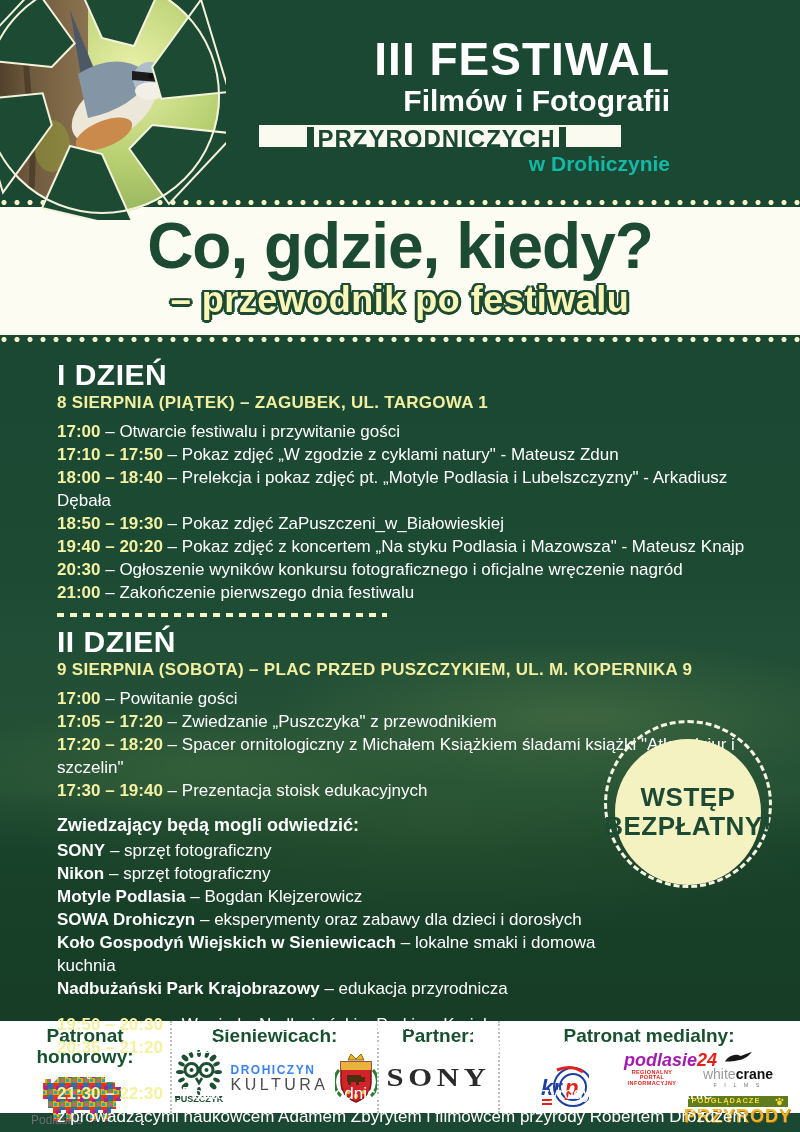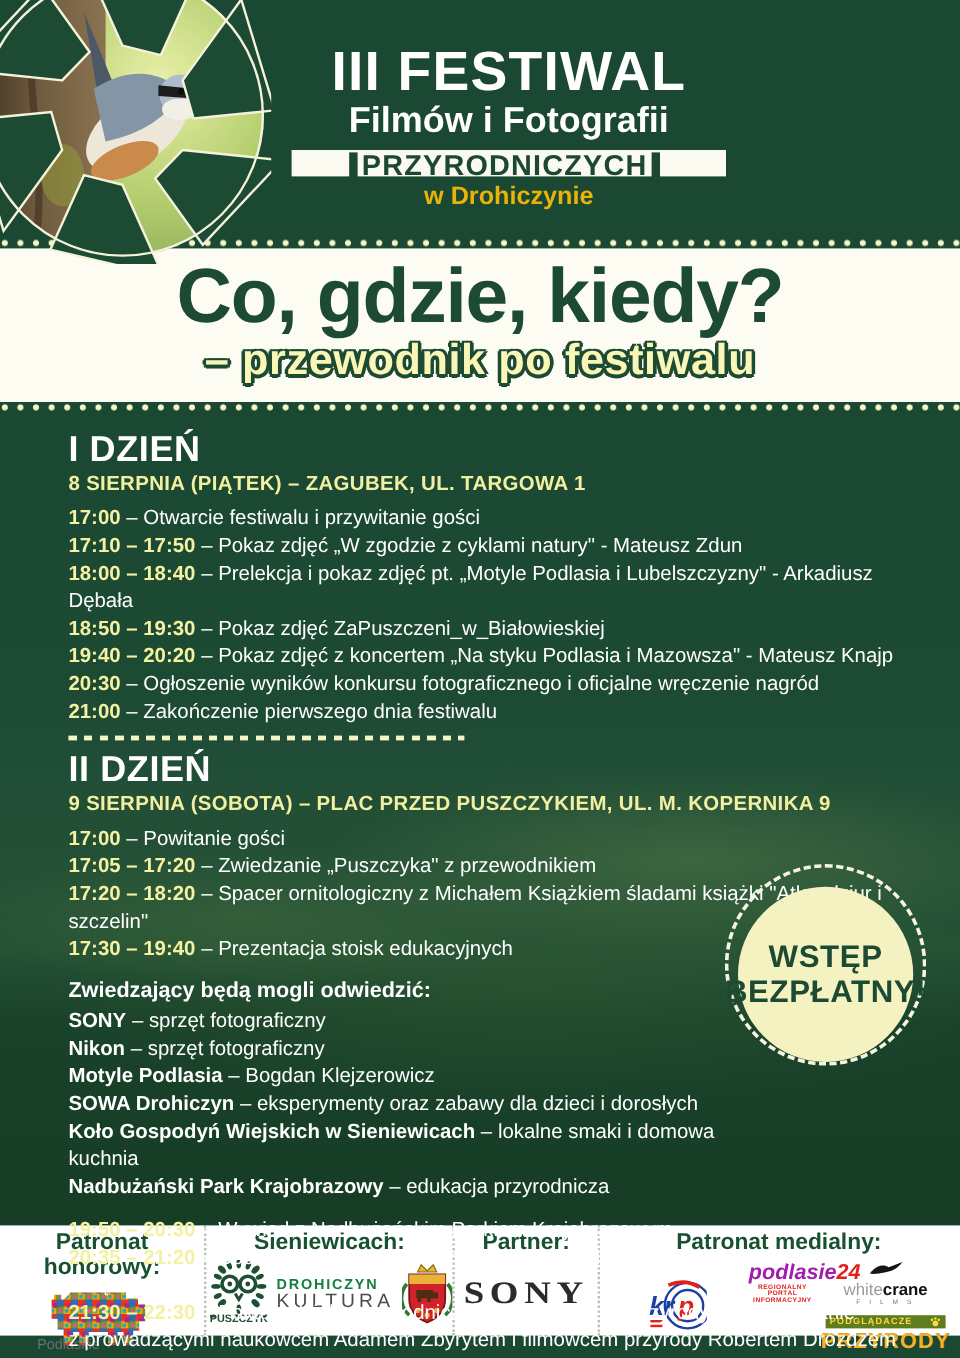--- a/index.html
+++ b/index.html
@@ -4,33 +4,33 @@
 <style>
   html,body{margin:0;padding:0;}
   .poster{
     position:relative;width:800px;height:1132px;overflow:hidden;
     background:#1b4832;font-family:"Liberation Sans",sans-serif;
     -webkit-font-smoothing:antialiased;
   }
   
   .header{position:relative;height:198px;}
   .aperture{position:absolute;left:-18px;top:-24px;width:244px;height:244px;}
-  .titles{position:absolute;left:194px;top:36px;width:460px;text-align:center;}
+  .titles{position:absolute;left:210px;top:36px;width:460px;text-align:right;}
   .t1{font-size:46px;font-weight:800;color:#ffffff;letter-spacing:1px;line-height:1;}
   .t2{font-size:30px;font-weight:700;color:#ffffff;margin-top:4px;line-height:1;}
   .filmstrip{position:relative;margin:9px auto 0;width:362px;height:22px;background:#fbfaf0;display:flex;flex-direction:column;}
   .film-perf{height:6px;margin:2px 5px 0;background:repeating-linear-gradient(90deg,#1b4832 0 6px,transparent 6px 12px);}
   .film-perf.bottom{margin:0 5px 2px;}
   .film-frames{flex:1;display:flex;align-items:stretch;}
   .film-frame{display:flex;align-items:center;justify-content:center;}
   .film-frame.left{width:48px;}
   .film-frame.right{width:55px;}
   .film-bar{width:7px;background:#1b4832;}
   .film-frame.mid{flex:1;color:#1b4832;font-weight:800;font-size:24px;letter-spacing:1px;line-height:1;}
-  .t4{margin-top:6px;font-size:21px;font-weight:700;color:#eab308;line-height:1;}
+  .t4{margin-top:6px;font-size:21px;font-weight:700;color:#14b8a6;line-height:1;}
   
   .perf-row{height:9px;background-color:#1b4832;
     background-image:radial-gradient(circle at 4px 4.5px,#f7f4c8 2.2px,transparent 2.9px);
     background-size:13px 9px;}
   
   .banner{height:128px;background:#fdfcf2;text-align:center;padding-top:6px;box-sizing:border-box;}
   .banner h1{margin:0;font-size:64px;font-weight:800;color:#1d4a33;letter-spacing:-1px;line-height:1.05;}
   .banner h2{margin:2px 0 0;font-size:36px;font-weight:800;color:#f9f6b8;letter-spacing:0.5px;line-height:1;
     text-shadow:-2px -2px 0 #1d4a33,2px -2px 0 #1d4a33,-2px 2px 0 #1d4a33,2px 2px 0 #1d4a33,0 3px 0 #1d4a33,3px 0 0 #1d4a33,-3px 0 0 #1d4a33;}
   
@@ -61,21 +61,21 @@
   
   .footer{height:92px;background:#ffffff;display:flex;box-sizing:border-box;}
   .fsec{box-sizing:border-box;padding-top:5px;text-align:center;}
   .fsec.s1{width:170px;}
   .fsec.s2{width:207px;border-left:2px dotted #b9c0ba;}
   .fsec.s3{width:121px;border-left:2px dotted #b9c0ba;}
   .fsec.s4{width:300px;border-left:2px dotted #b9c0ba;}
   .flabel{font-size:19px;font-weight:800;color:#18512f;line-height:1.1;}
   .logo-row{display:flex;align-items:center;justify-content:center;gap:6px;margin-top:3px;}
   .droh{line-height:1.05;text-align:left;}
-  .droh .d1{font-size:12px;font-weight:700;color:#15803d;letter-spacing:1.5px;}
+  .droh .d1{font-size:12px;font-weight:700;color:#3b82f6;letter-spacing:1.5px;}
   .droh .d2{font-size:16px;font-weight:400;color:#4c4c4c;letter-spacing:3.5px;}
   .sony{margin-top:16px;font-family:"Liberation Serif",serif;font-weight:700;font-size:26px;color:#2b2b2b;
     letter-spacing:4px;transform:scaleX(1.18);transform-origin:center;}
   .media-grid{display:grid;grid-template-columns:118px 56px 112px;column-gap:2px;row-gap:2px;justify-content:center;
     align-items:center;margin-top:2px;}
   .pod24{line-height:1;}
   .pod24 .p24a{font-size:18px;font-weight:800;font-style:italic;color:#a21caf;}
   .pod24 .p24b{font-size:18px;font-weight:800;font-style:italic;color:#e3211b;}
   .pod24 .p24sub{display:block;font-size:5.5px;font-weight:700;color:#e3211b;letter-spacing:0.4px;margin-top:1px;}
   .krp-cell{grid-row:1 / span 2;display:flex;align-items:center;justify-content:center;}

